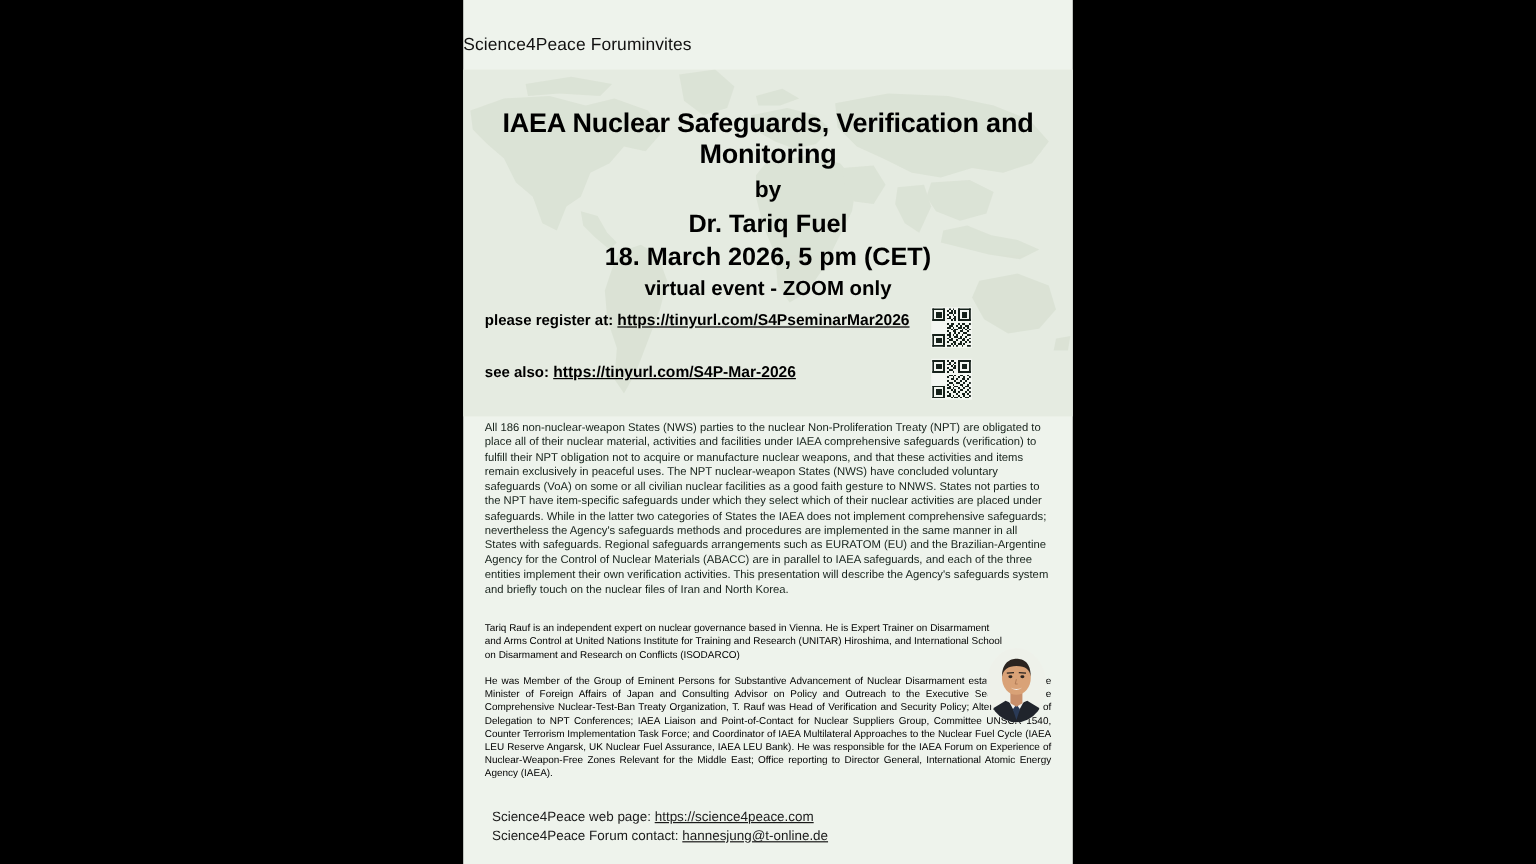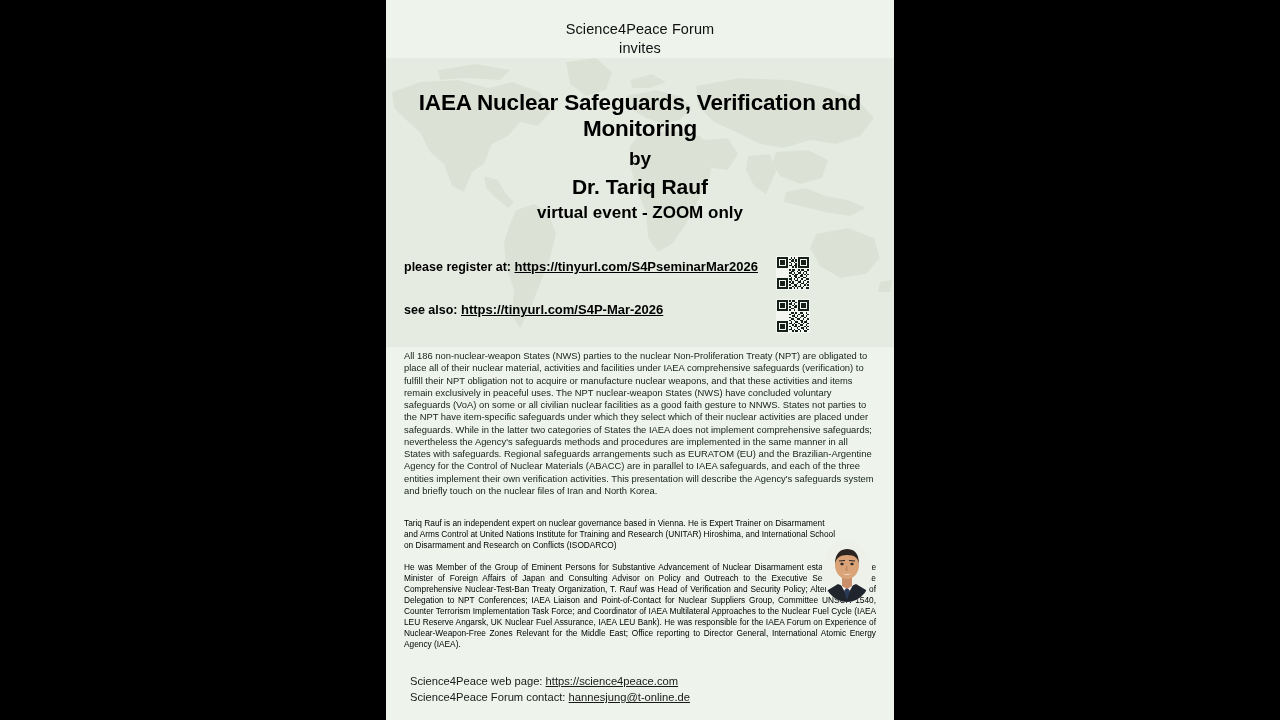--- a/index.html
+++ b/index.html
@@ -19,21 +19,21 @@
   .mapband{
     position:absolute;left:0;top:58px;width:508px;height:289px;
     background:#e5ebe1;overflow:hidden;
   }
   .mapband svg{position:absolute;left:-6px;top:-6px;width:520px;height:300px;opacity:.5;}
   .mapband svg path{fill:#d2dbcb;}
 
   
   .header{
     position:absolute;left:0;top:0;width:508px;height:58px;
-    display:flex;flex-direction:column;align-items:center;justify-content:flex-start;
+    display:flex;flex-direction:row;align-items:center;justify-content:flex-start;
     padding-top:20px;box-sizing:border-box;
   }
   .header .line{font-size:14.5px;color:#111;line-height:1.32;letter-spacing:.1px;}
 
   
   .titleblock{
     position:absolute;left:0;top:74px;width:508px;text-align:center;
     z-index:3;color:#000;margin-top:16px;
   }
   .t-main{font-size:22.5px;font-weight:bold;line-height:1.17;letter-spacing:-.2px;padding:0 10px;}
@@ -124,21 +124,22 @@
     </div>
 
     <div class="header">
       <div class="line">Science4Peace Forum</div>
       <div class="line">invites</div>
     </div>
 
     <div class="titleblock">
       <div class="t-main">IAEA Nuclear Safeguards, Verification and Monitoring</div>
       <div class="t-by">by</div>
-      <div class="t-speaker">Dr. Tariq Rauf</div>
+      <div class="t-speaker">Dr. Tariq Fuel</div>
+      <div class="t-date">18. March 2026, 5 pm (CET)</div>
       <div class="t-virtual">virtual event - ZOOM only</div>
     </div>
 
     <div class="links">
 
       <div class="linkrow">
         <div class="txt">
           <span class="lead">please register at: </span><a href="#">https://tinyurl.com/S4PseminarMar2026</a>
         </div>
         <div class="qr">

